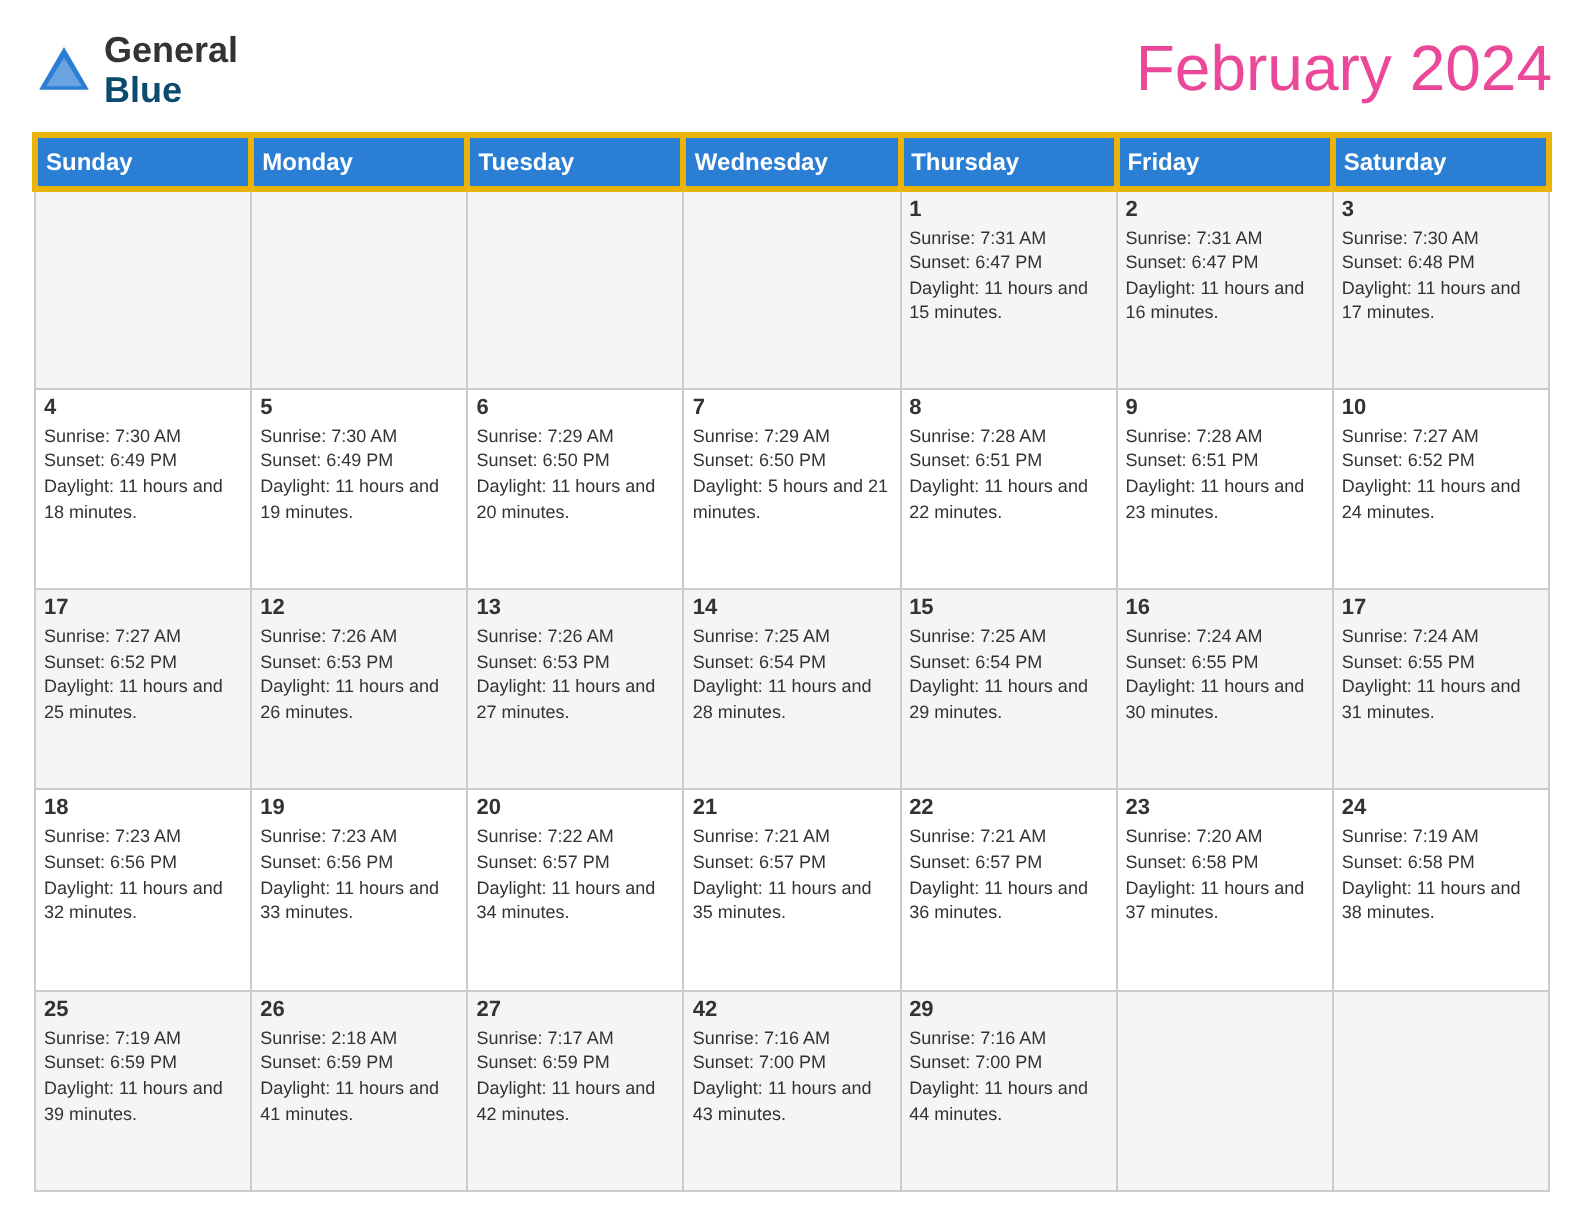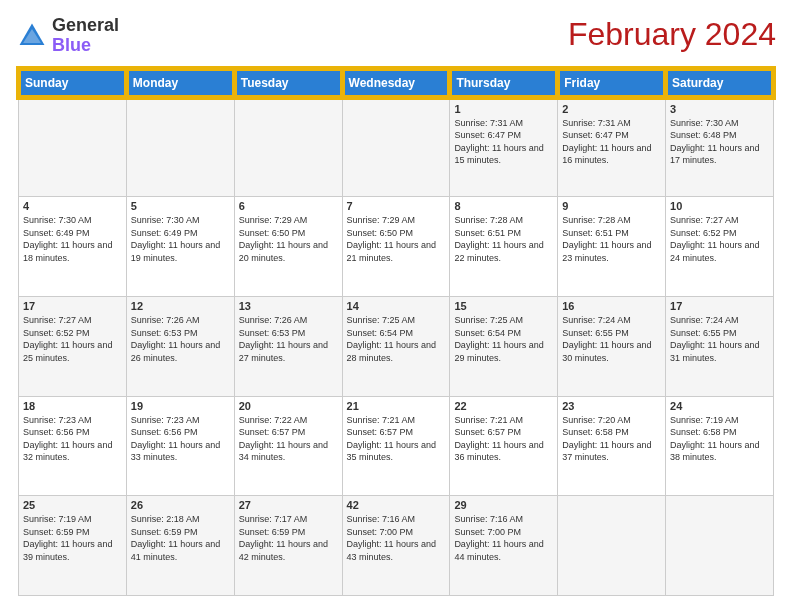--- a/index.html
+++ b/index.html
@@ -27,50 +27,50 @@
       display: flex;
       align-items: center;
       gap: 4px;
     }
     .logo-text {
       font-size: 18px;
       font-weight: bold;
       line-height: 1.1;
     }
     .logo-general { color: #333; }
-    .logo-blue { color: #8b5cf6; }
+    .logo-blue { color: #0c4a6e; }
     .logo-icon {
       width: 32px;
       height: 32px;
     }
     .title-block {
       text-align: right;
     }
     .calendar-title {
       font-size: 32px;
       font-weight: normal;
-      color: #b91c1c;
+      color: #ec4899;
     }
     .calendar-subtitle {
       font-size: 14px;
       color: #555;
     }
     .calendar-table {
       width: 100%;
       border-collapse: collapse;
       flex: 1;
     }
     .calendar-table th {
       background-color: #2a7fd4;
       color: #fff;
       font-size: 12px;
       font-weight: bold;
       padding: 5px 4px;
       text-align: left;
-      border: 5px solid #eab308;
+      border: 3px solid #eab308;
     }
     .calendar-table td {
       border: 1px solid #ccc;
       vertical-align: top;
       padding: 3px 4px;
       font-size: 9.5px;
       color: #333;
       width: calc(100% / 7);
       height: 85px;
     }
@@ -178,21 +178,21 @@
               <div>Sunrise: 7:29 AM</div>
               <div>Sunset: 6:50 PM</div>
               <div>Daylight: 11 hours and 20 minutes.</div>
             </div>
           </td>
           <td>
             <span class="day-number">7</span>
             <div class="day-info">
               <div>Sunrise: 7:29 AM</div>
               <div>Sunset: 6:50 PM</div>
-              <div>Daylight: 11 hours and 21 minutes.</div>
+              <div>Daylight: 5 hours and 21 minutes.</div>
             </div>
           </td>
           <td>
             <span class="day-number">8</span>
             <div class="day-info">
               <div>Sunrise: 7:28 AM</div>
               <div>Sunset: 6:51 PM</div>
               <div>Daylight: 11 hours and 22 minutes.</div>
             </div>
           </td>

